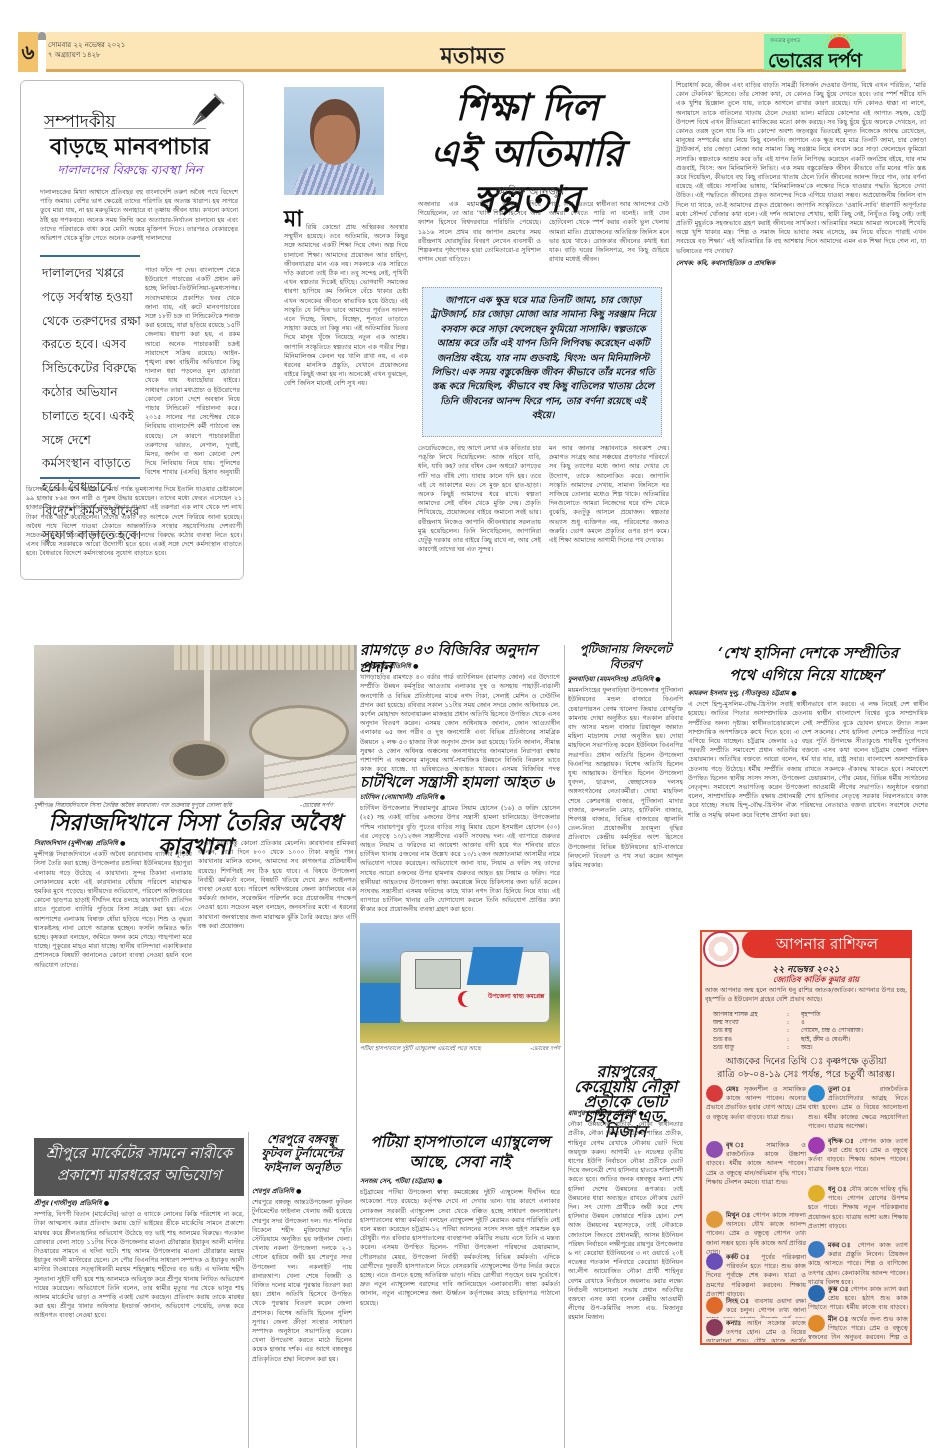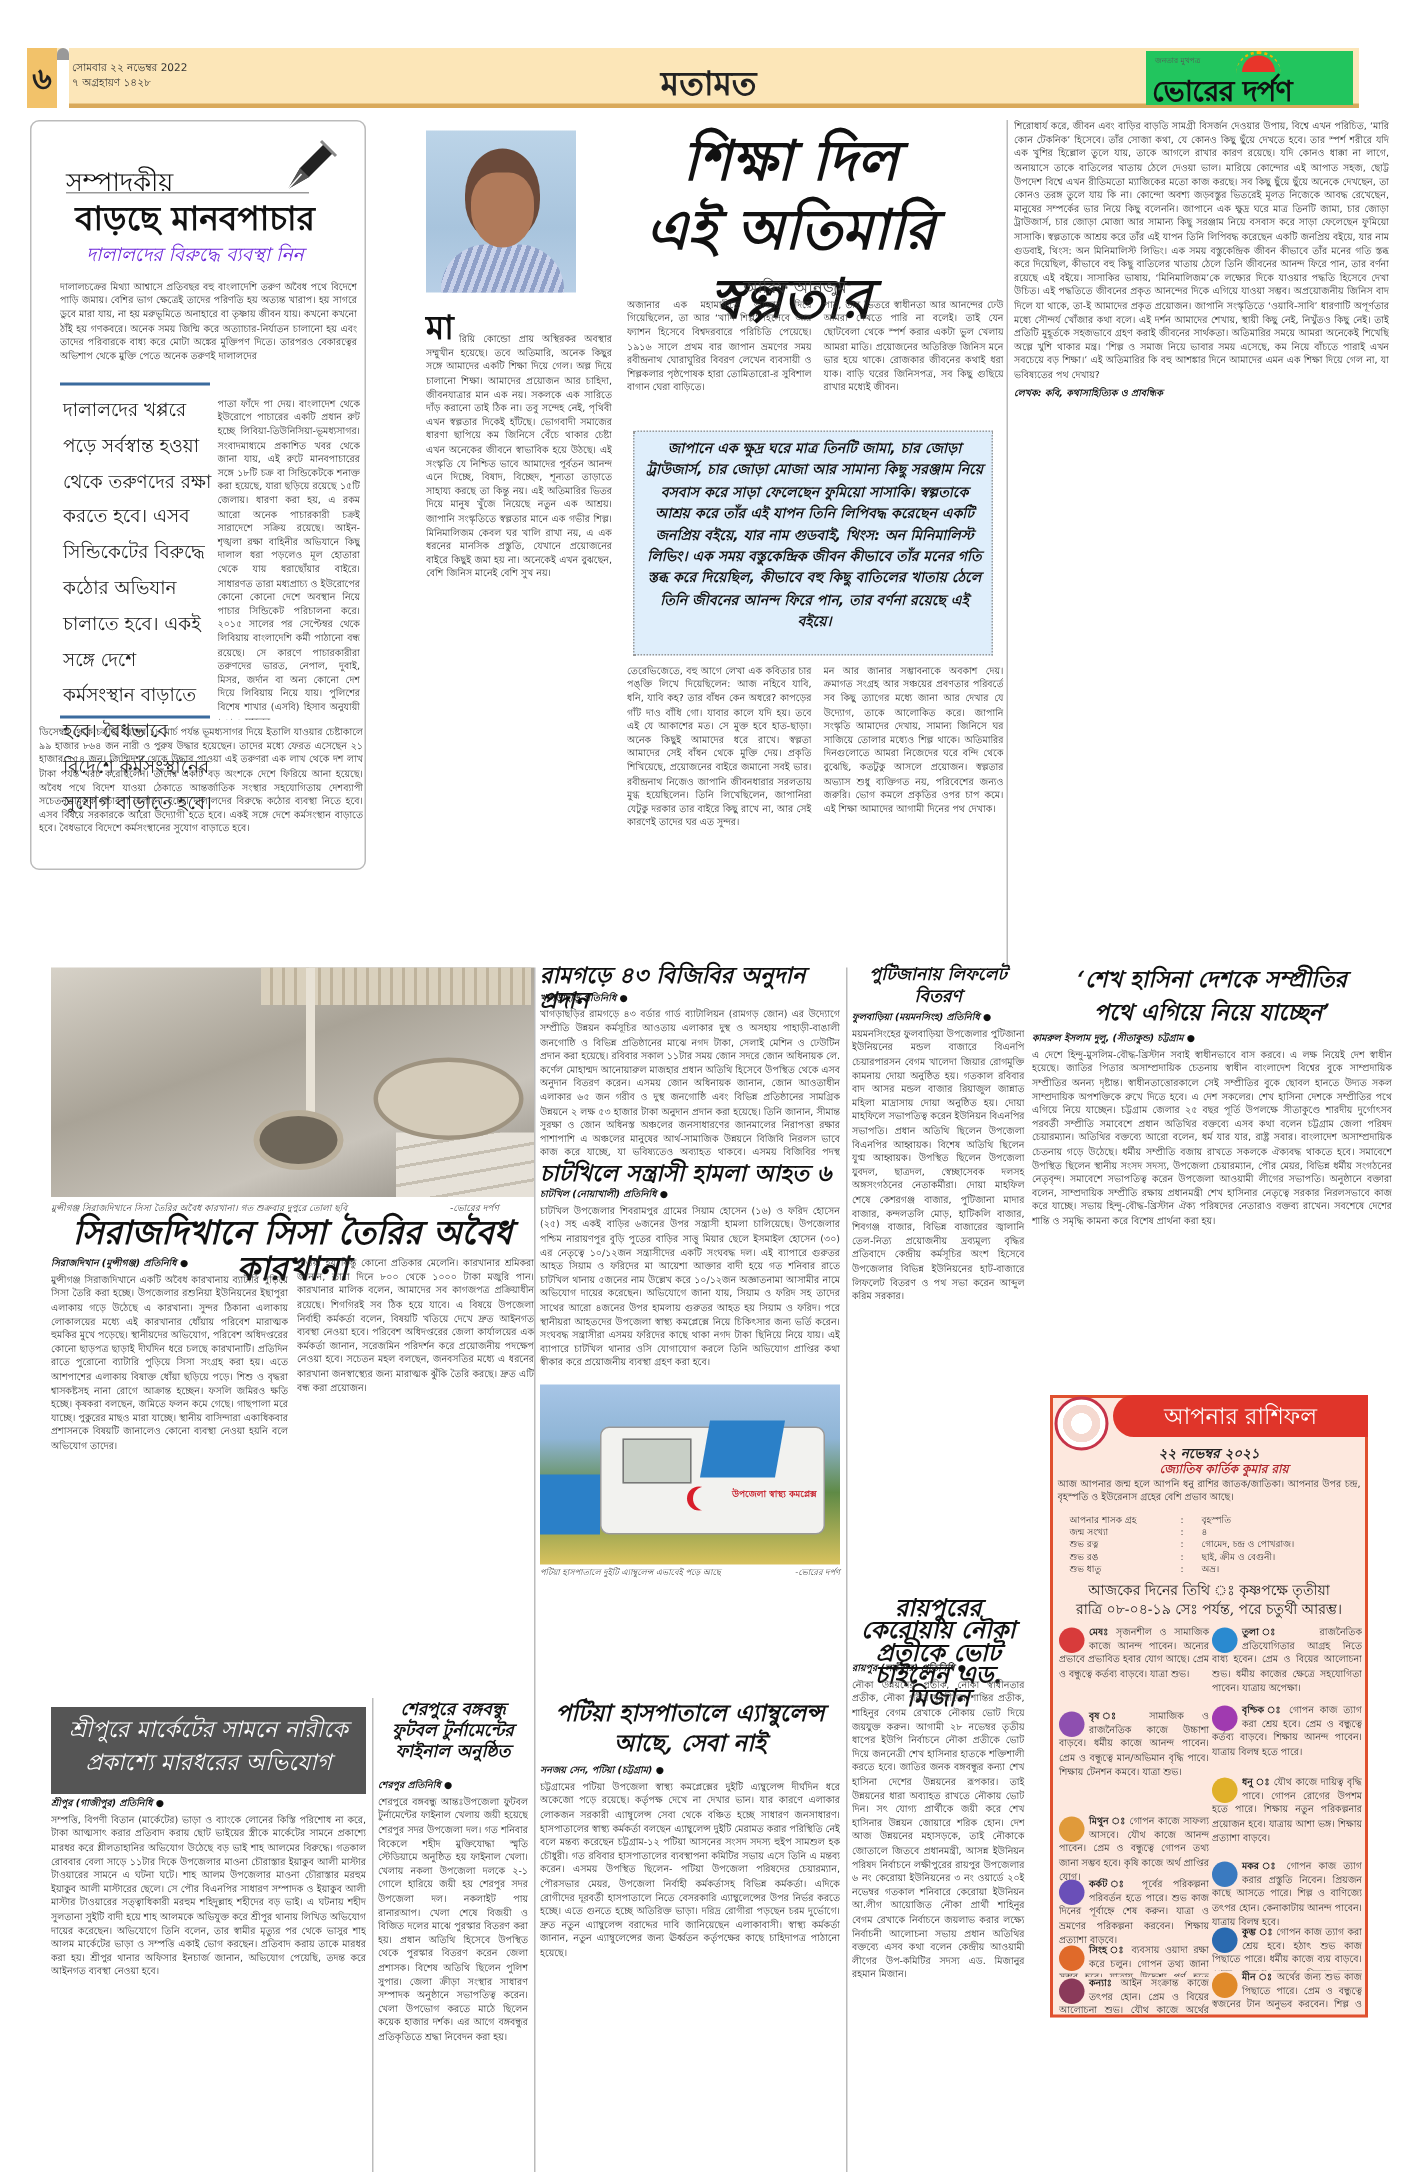--- a/index.html
+++ b/index.html
@@ -9,21 +9,21 @@
 .txt p{margin-bottom:2px}
 .txt .by{font-weight:bold;font-style:italic;color:#111}
 .hl{font-family:"DejaVu Serif",serif;font-weight:bold;color:#111;line-height:1.1;text-align:center}
 
 #header{left:18px;top:32px;width:888px;height:40px;background:#fce6b8;border-bottom:3px solid #d9a95a}
 #pageno{left:18px;top:32px;width:20px;height:40px;background:#f2c26a;font-size:20px;font-weight:bold;text-align:center;line-height:40px;color:#222}
 #fold{left:38px;top:32px;width:8px;height:40px;background:#fff;border-top-left-radius:6px}
 #fold:before{content:"";position:absolute;left:0;top:0;width:8px;height:8px;background:#999;border-radius:6px 6px 0 0}
 #date{left:48px;top:40px;font-size:7px;line-height:10px;color:#333}
 #section{left:0;width:945px;top:38px;text-align:center;font-size:22px;font-family:"DejaVu Serif",serif;font-weight:bold;color:#222;pointer-events:none}
-#logo{left:764px;top:34px;width:138px;height:36px;background:#22c55e}
+#logo{left:764px;top:34px;width:138px;height:36px;background:#86efac}
 #logo .tag{position:absolute;left:6px;top:3px;font-size:5px;color:#555}
 #logo .sun{position:absolute;left:64px;top:3px;width:22px;height:11px;background:#e8352a;border-radius:11px 11px 0 0}
 #logo .sun:before{content:"";position:absolute;left:-4px;top:-3px;width:30px;height:14px;border-top:2px dotted #f3b400;border-radius:15px 15px 0 0}
 #logo .name{position:absolute;left:4px;top:12px;font-size:19px;font-weight:bold;font-family:"DejaVu Serif",serif;color:#111;letter-spacing:-0.5px}
 
 #editorial{left:20px;top:80px;width:224px;height:500px;border:1px solid #bbb;border-radius:6px}
 #ed-label{left:44px;top:108px;font-size:17px;font-family:"DejaVu Serif",serif;color:#111}
 #ed-pen{left:186px;top:92px;width:40px;height:36px}
 #ed-rule{left:44px;top:128px;width:162px;height:1px;background:#999}
 #ed-title{left:30px;top:134px;width:200px;font-size:22px}
@@ -110,21 +110,21 @@
 
 .vr{position:absolute;width:1px;background:#bbb}
 </style>
 </head>
 <body>
 
 <div id="header" class="abs"></div>
 <div id="pageno" class="abs">৬</div>
 <div id="fold" class="abs"></div>
 <div id="date" class="abs">
-  <div>সোমবার ২২ নভেম্বর 2022</div>
+  <div>সোমবার ২২ নভেম্বর ২০২১</div>
   <div>৭ অগ্রহায়ণ ১৪২৮</div>
 </div>
 <div id="section" class="abs">মতামত</div>
 <div id="logo" class="abs">
   <span class="tag">জনতার মুখপত্র</span>
   <span class="sun"></span>
   <span class="name">ভোরের দর্পণ</span>
 </div>
 
 <div id="editorial" class="abs"></div>

